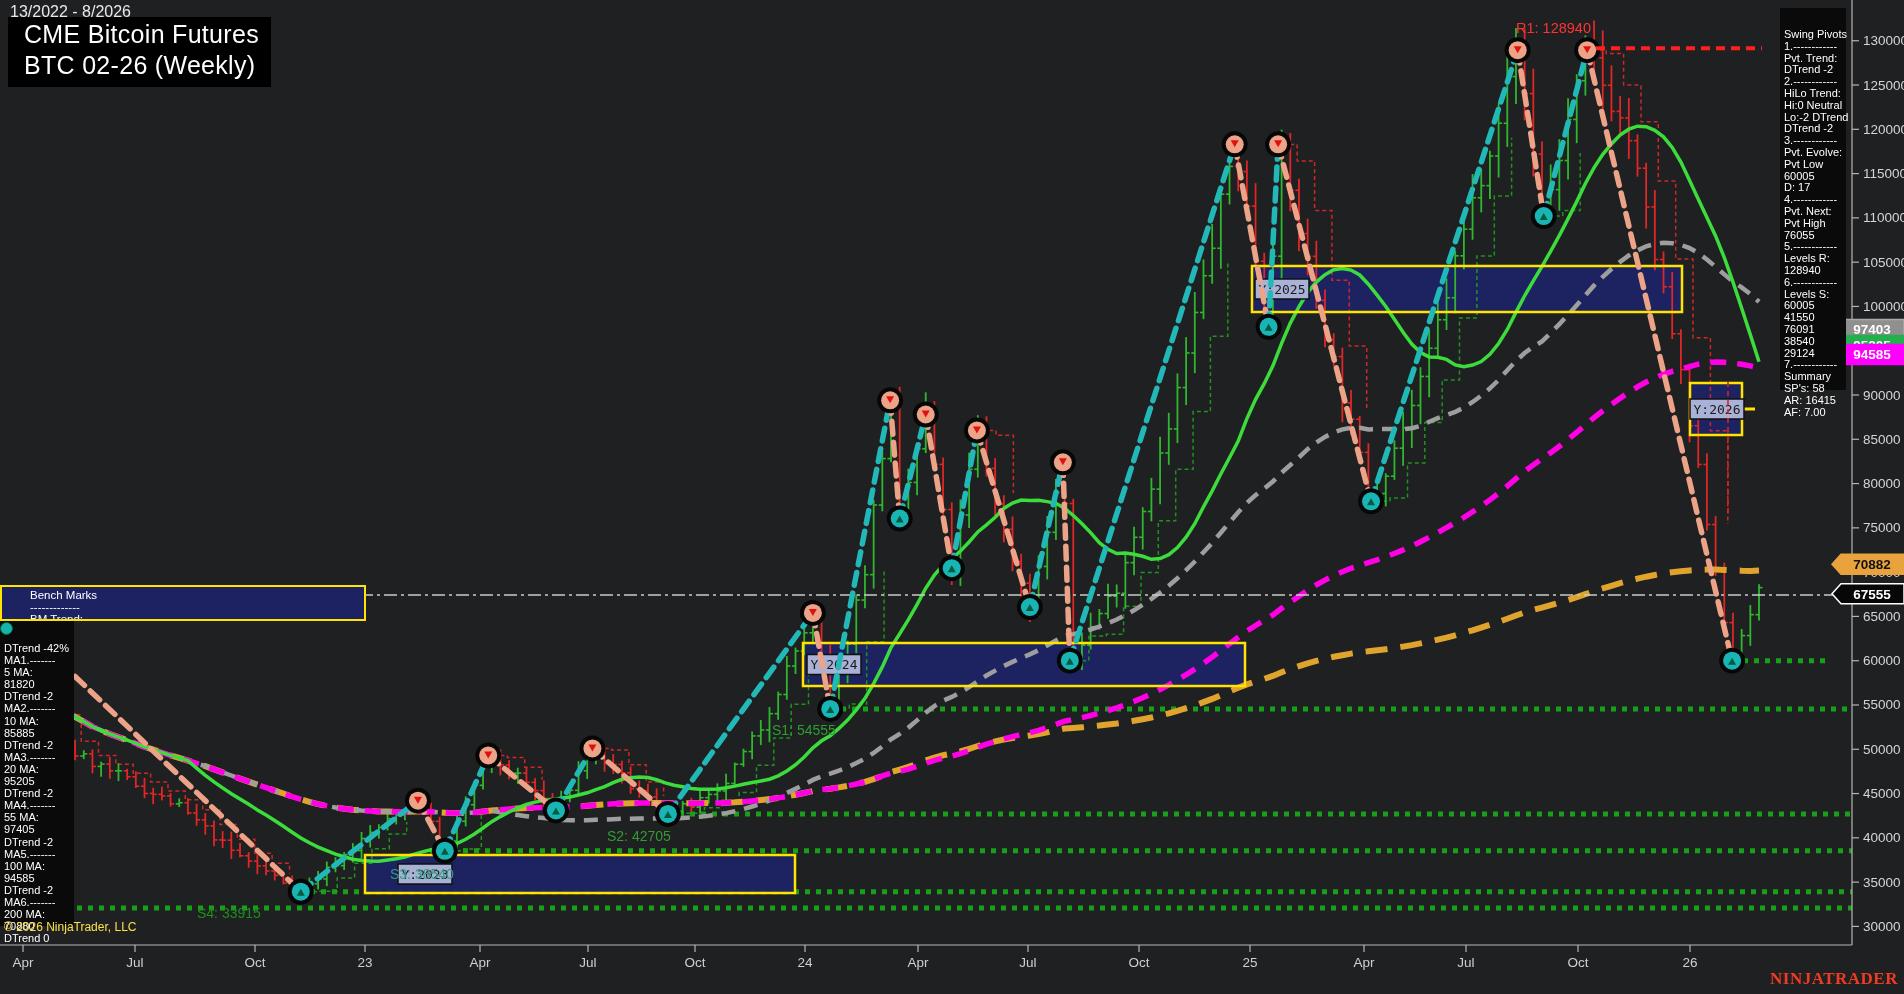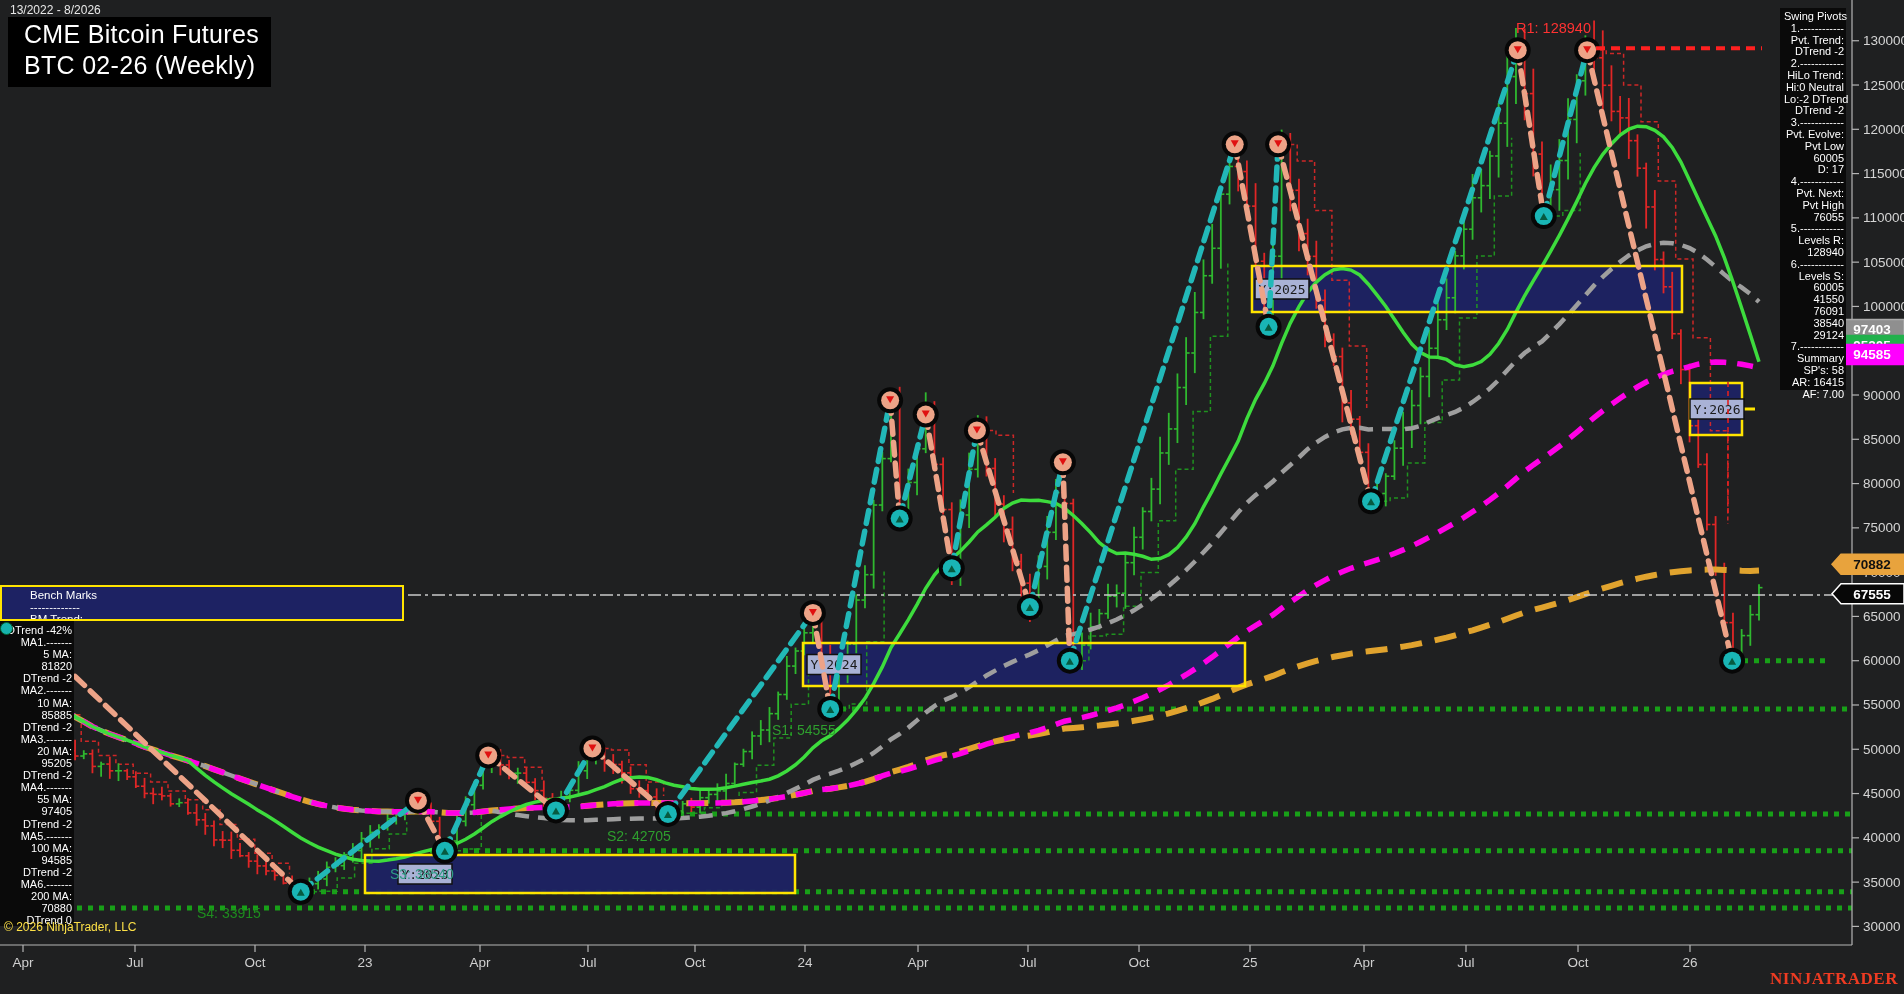--- a/index.html
+++ b/index.html
@@ -1,26 +1,26 @@
 <!DOCTYPE html>
 <html><head>
 <meta charset="utf-8">
 <style>
   html,body{margin:0;padding:0;background:#1f2021;}
   body{width:1904px;height:994px;position:relative;overflow:hidden;
        font-family:"Liberation Sans",sans-serif;color:#eee;}
   #chart-svg{position:absolute;left:0;top:0;}
-  .daterange{position:absolute;left:10px;top:3px;font-size:12px;color:#e8e8e8;z-index:6;}
+  .daterange{position:absolute;left:10px;top:3px;font-size:16px;color:#e8e8e8;z-index:6;}
   .titlebox{position:absolute;left:8px;top:17px;background:#000;padding:2px 12px 6px 16px;z-index:6;}
   .titlebox .t{font-size:25px;line-height:31px;color:#fff;letter-spacing:.3px;}
-  .benchbox{position:absolute;left:0;top:585px;width:404px;height:36px;background:#1d2263;
+  .benchbox{position:absolute;left:0;top:585px;width:366px;height:36px;background:#1d2263;
             border:2px solid #ffe400;z-index:5;padding-left:28px;box-sizing:border-box;
             font-size:11.5px;line-height:12px;color:#fff;padding-top:2px;overflow:hidden;}
   .sidepanel{position:absolute;background:#0a0a0a;color:#fff;z-index:5;
-             font-size:11px;line-height:12.1px;padding:3px 2px 3px 4px;box-sizing:border-box;text-align:right;}
+             font-size:11px;line-height:12.1px;padding:21px 2px 3px 4px;box-sizing:border-box;}
   #bench-panel{left:0;top:621px;width:74px;height:305px;}
   #swing-panel{left:1780px;top:8px;width:66px;height:382px;line-height:11.8px;}
   .panel-line{white-space:nowrap;}
   .tealdot{position:absolute;left:0px;top:622px;width:11px;height:11px;border-radius:50%;
            background:#17b3ae;border:1px solid #063;z-index:6;}
   .copyright{position:absolute;left:4px;top:920px;font-size:12px;color:#fde047;z-index:6;}
   .wbtc{position:absolute;left:8px;top:973px;font-size:9.5px;color:#9fb0b0;z-index:6;margin-top:28px;}
   .ntlogo{position:absolute;right:6px;top:969px;font-size:17px;font-weight:bold;
           color:#ee3b22;letter-spacing:.5px;z-index:6;font-family:Liberation Serif, serif;}
 </style>

